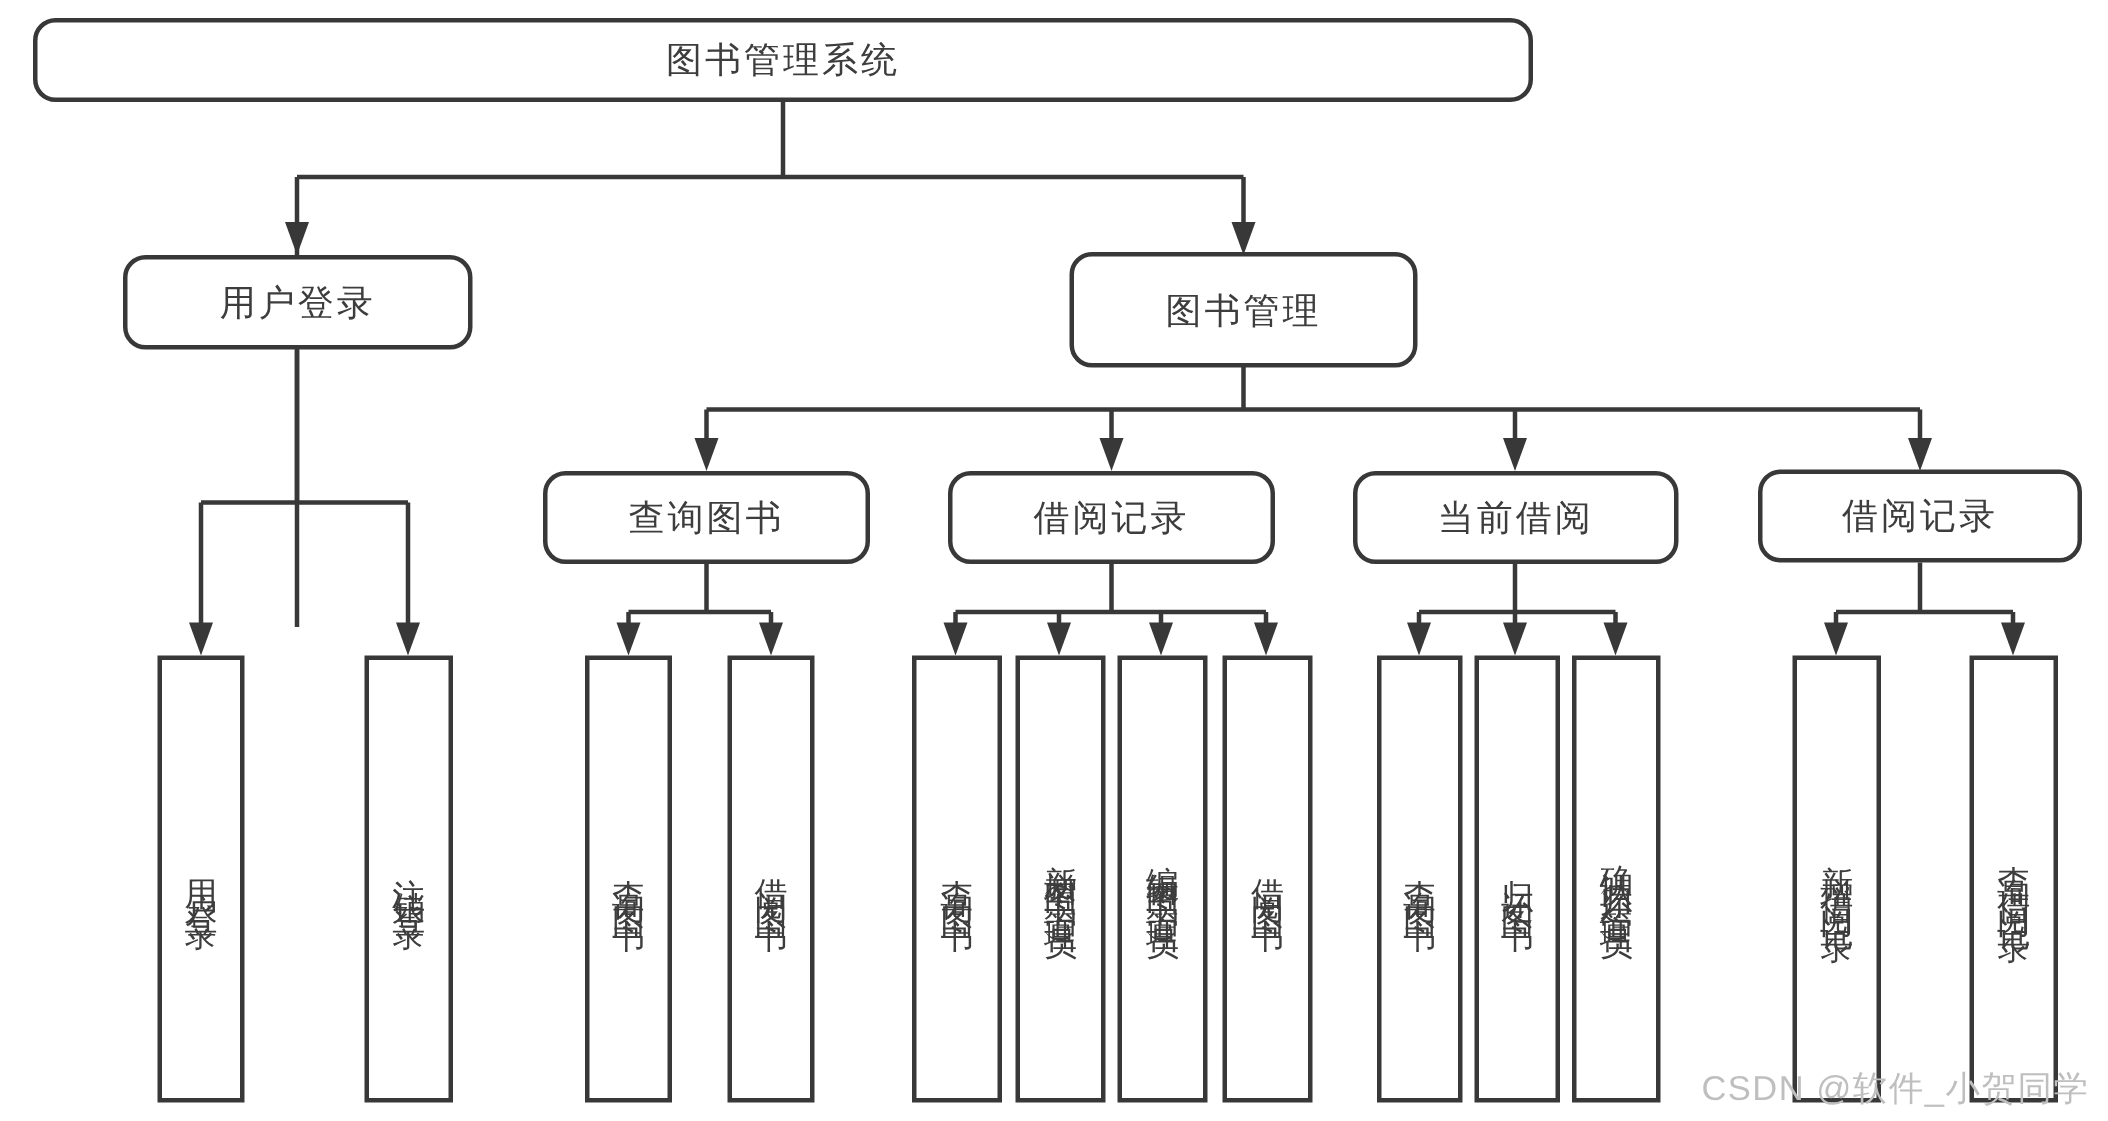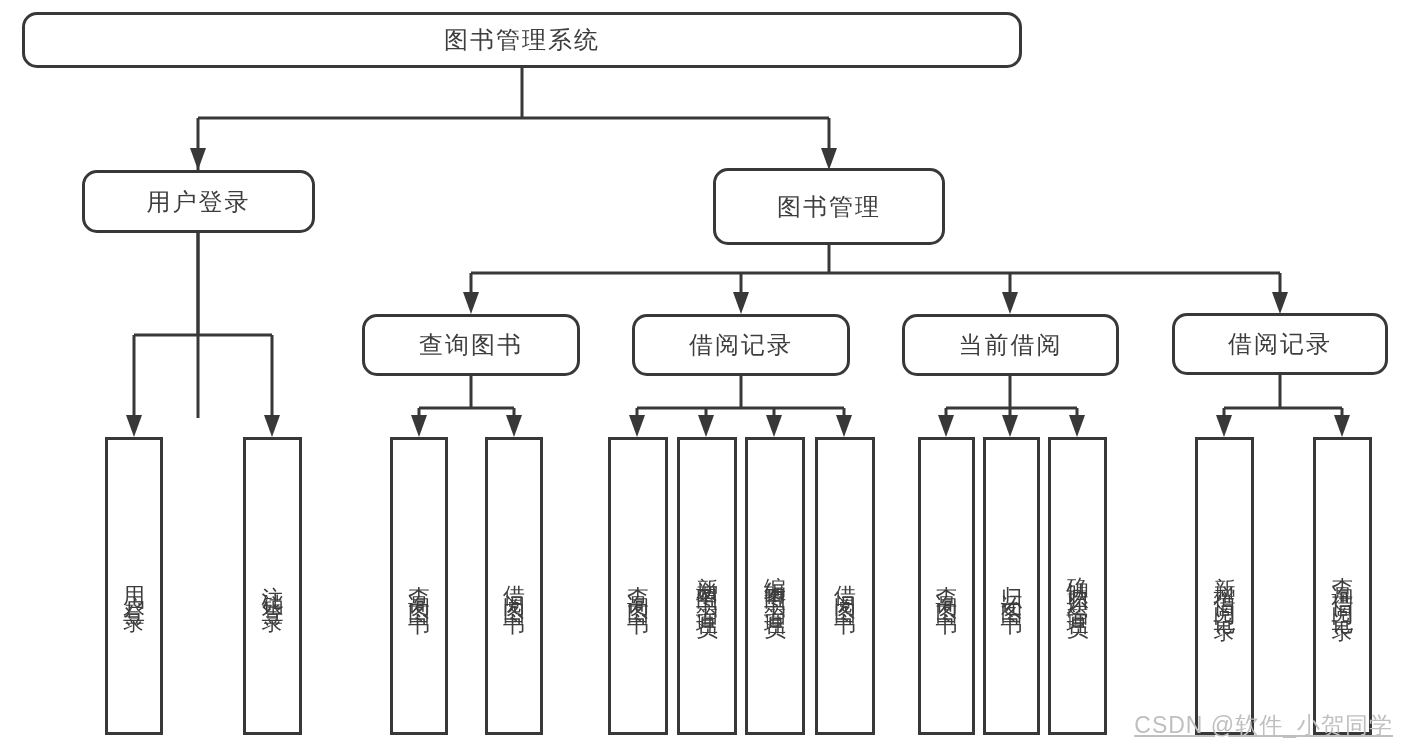--- a/index.html
+++ b/index.html
@@ -52,21 +52,20 @@
   .watermark {
     position:absolute;
     right: 12px;
     bottom: 6px;
     font-size: 23px;
     letter-spacing: 1px;
     color: var(--watermark);
     white-space: nowrap;
     z-index: 5;
     pointer-events: none;
-    text-decoration: underline;
   }
 </style>
 </head>
 <body>
 
 <div class="canvas">
 
   <svg class="connectors" viewBox="0 0 1405 747">
 
     <g>

